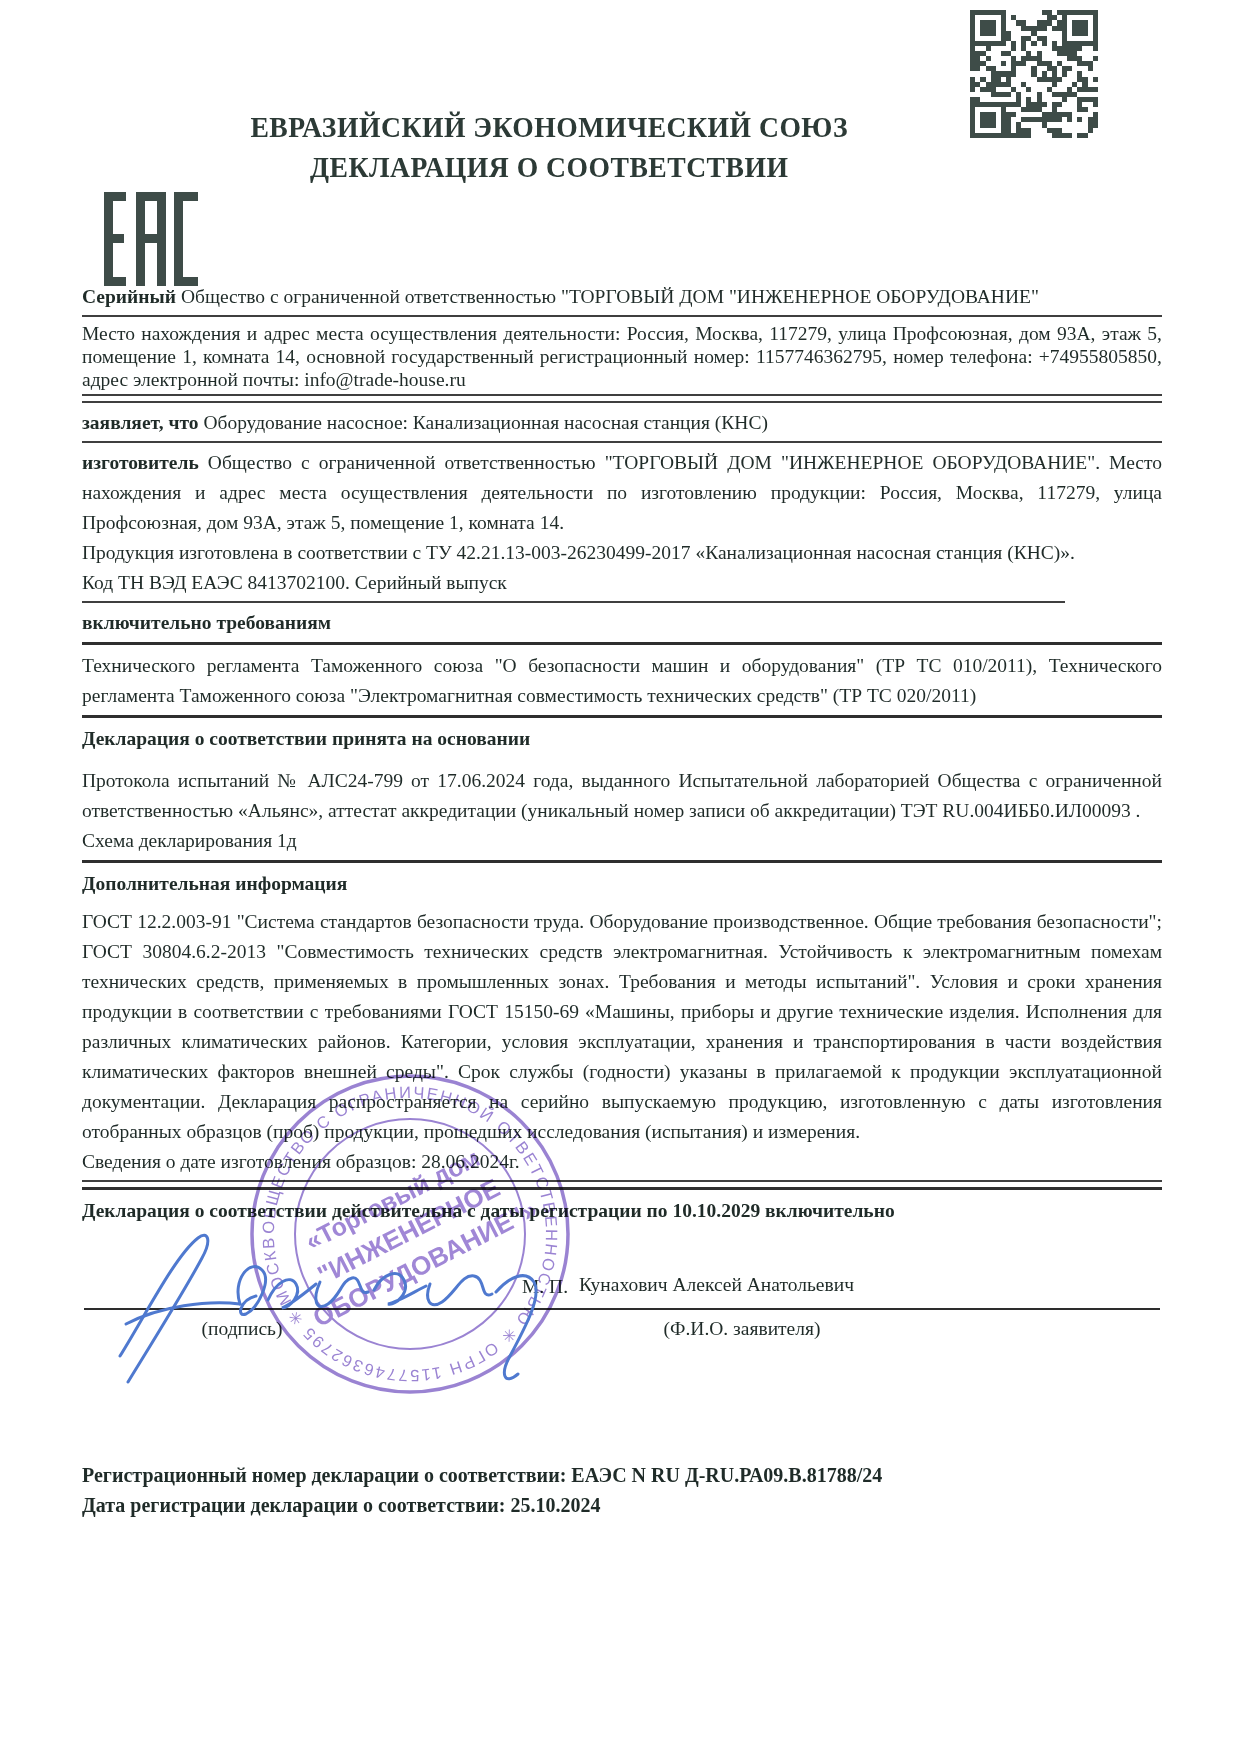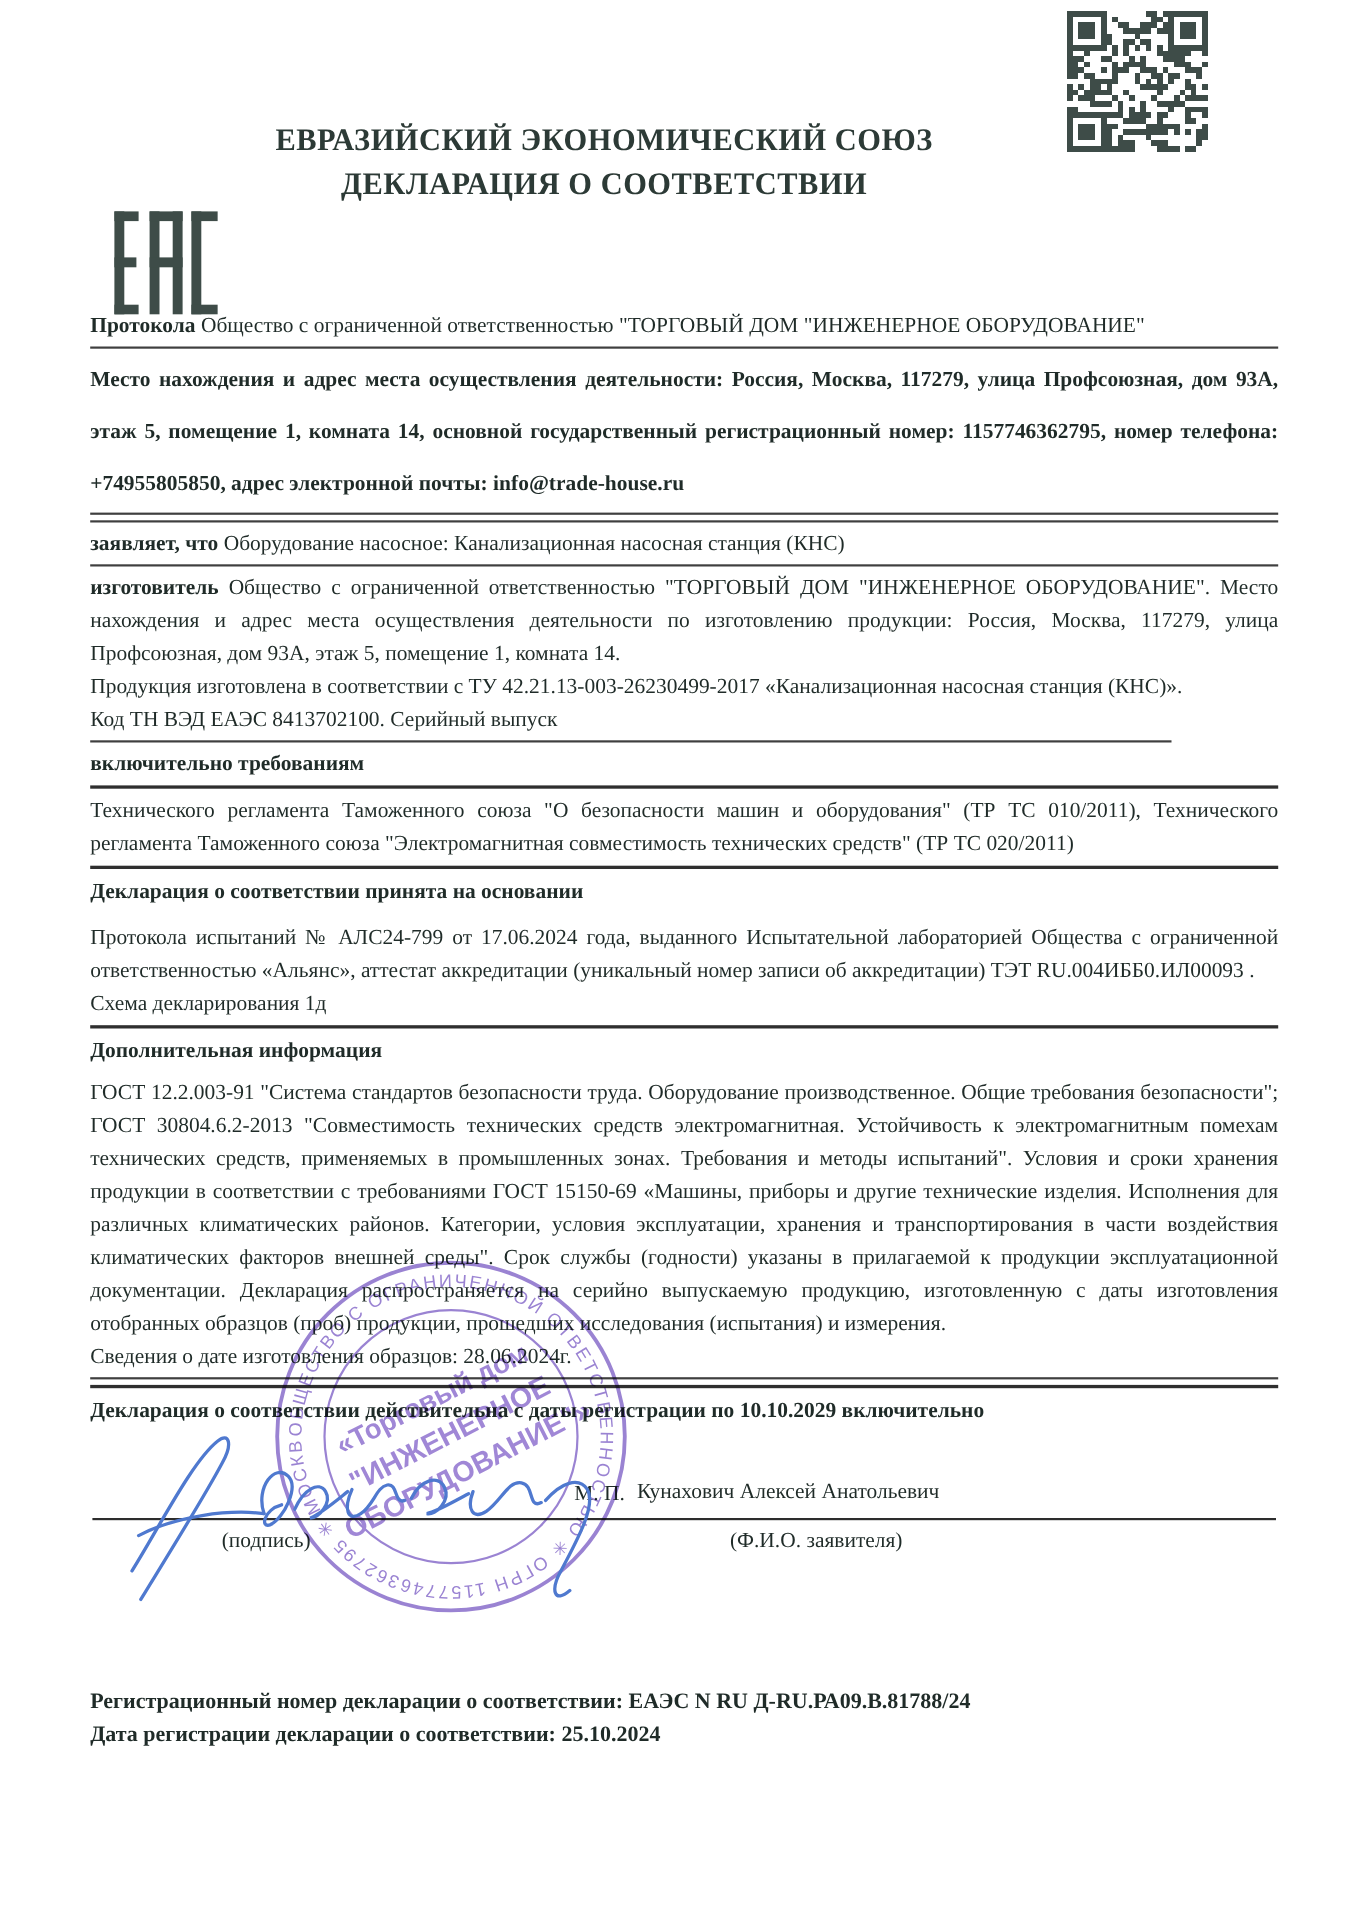--- a/index.html
+++ b/index.html
@@ -21,21 +21,21 @@
 
   
   .b { font-weight: bold; }
   p.line { text-align: justify; }
   p.noj { text-align: left; }
   .rule { border-top: 2px solid #3f3f3f; margin: 3px 0 5px 0; }
   .rule.thick { border-top: 3px solid #2f2f2f; margin: 4px 0 6px 0; }
   .rule.short { width: 91%; }
   .gap8 { height: 8px; } .gap12 { height: 12px; }
 
-  .addr { line-height: 47px; font-weight: bold; }
+  .addr { line-height: 23px; }
 
   
   .sigblock { position: relative; height: 218px; margin-top: 16px; }
   .sig-line { position: absolute; left: 2px; right: 2px; top: 66px; border-top: 2px solid #2d2d2d; }
   .sig-caption { position: absolute; top: 72px; left: 60px; width: 200px; text-align: center; }
   .mp { position: absolute; top: 30px; left: 440px; }
   .fio-name { position: absolute; top: 28px; left: 497px; width: 380px; text-align: left; }
   .fio-caption { position: absolute; top: 72px; left: 520px; width: 280px; text-align: center; }
   .sig-svg { position: absolute; left: 8px; top: -46px; z-index: 4; pointer-events: none; }
   .stamp { position: absolute; left: 158px; top: -178px; z-index: 3; opacity: .78;
@@ -389,21 +389,21 @@
         <rect x="13" y="26" width="1" height="1" fill="#3e4c48"></rect>
         <rect x="18" y="26" width="1" height="1" fill="#3e4c48"></rect>
         <rect x="19" y="26" width="1" height="1" fill="#3e4c48"></rect>
         <rect x="20" y="26" width="1" height="1" fill="#3e4c48"></rect>
         <rect x="21" y="26" width="1" height="1" fill="#3e4c48"></rect>
         <rect x="23" y="26" width="1" height="1" fill="#3e4c48"></rect>
         <rect x="24" y="26" width="1" height="1" fill="#3e4c48"></rect>
       </svg>
   </div>
 
-  <p class="line"><span class="b">Протокола</span> <span>Общество с ограниченной ответственностью "ТОРГОВЫЙ ДОМ "ИНЖЕНЕРНОЕ ОБОРУДОВАНИЕ"</span></p>
+  <p class="line"><span class="b">Серийный</span> <span>Общество с ограниченной ответственностью "ТОРГОВЫЙ ДОМ "ИНЖЕНЕРНОЕ ОБОРУДОВАНИЕ"</span></p>
   <div class="rule"></div>
 
   <p class="line addr">Место нахождения и адрес места осуществления деятельности: Россия, Москва, 117279, улица Профсоюзная, дом 93А, этаж 5, помещение 1, комната 14, основной государственный регистрационный номер: 1157746362795, номер телефона: +74955805850, адрес электронной почты: info@trade-house.ru</p>
   <div class="rule"></div>
 
   <div class="rule"></div>
 
   <p class="noj"><span class="b">заявляет, что</span> <span>Оборудование насосное: Канализационная насосная станция (КНС)</span></p>
   <div class="rule"></div>
 

